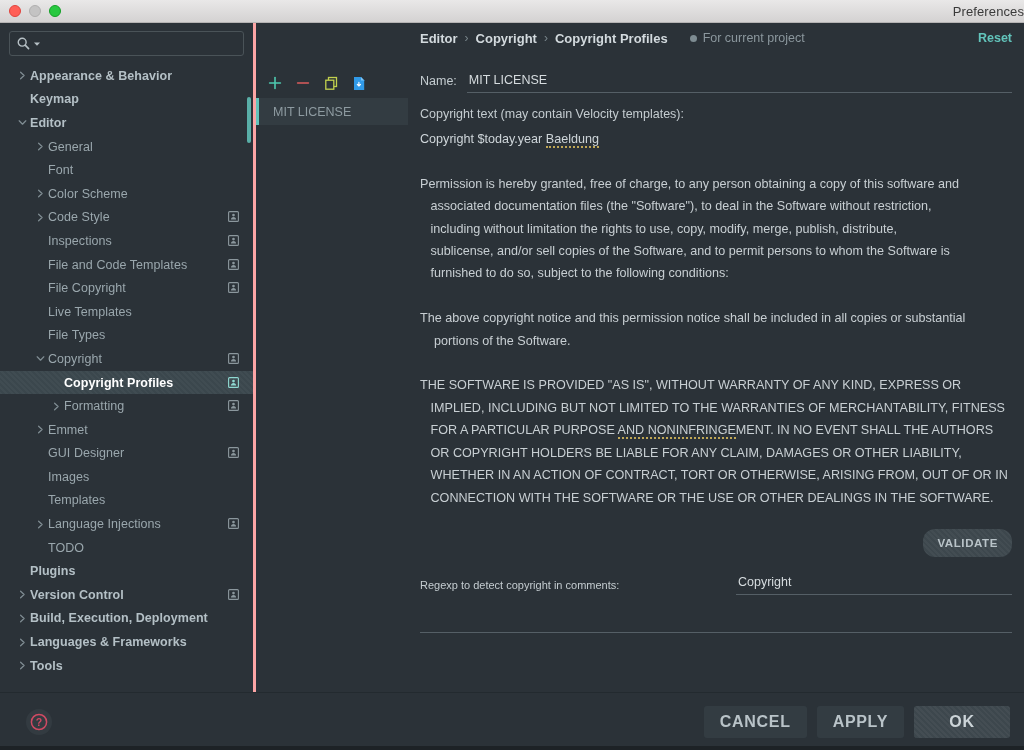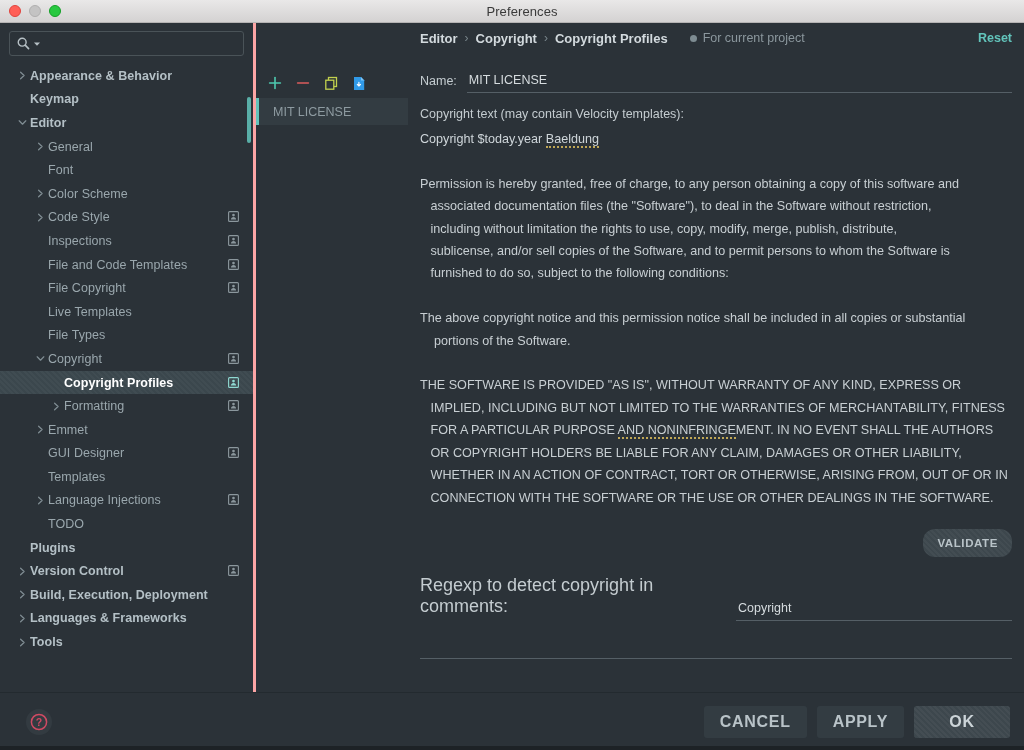--- a/index.html
+++ b/index.html
@@ -26,21 +26,21 @@
     border-bottom: 1px solid #b5b3b3;
     display: flex; align-items: center;
     position: relative;
   }
   .traffic { display: flex; gap: 8px; padding-left: 9px; align-items: center; }
   .tl { width: 12px; height: 12px; border-radius: 50%; }
   .tl-red { background: #ff5f57; border: 0.5px solid #e0443e; }
   .tl-yellow { background: #c4c3c3; border: 0.5px solid #b0afaf; }
   .tl-green { background: #28c840; border: 0.5px solid #13a026; }
   .win-title {
-    position: absolute; left: 0; right: 0; text-align: center;
+    position: absolute; left: 0; right: 0; text-align: right;
     font-size: 13px; color: #3a3a3a; letter-spacing: .1px;
     pointer-events: none;
     margin-left: 20px;
   }
 
   
   .body {
     flex: 1 1 auto;
     display: flex;
     min-height: 0;
@@ -223,21 +223,21 @@
     padding: 8px 14px;
     font-family: "Liberation Sans", sans-serif;
   }
 
   .field-row {
     display: flex; align-items: flex-end;
     margin-top: 18px;
     gap: 0;
   }
   .field-row .fr-label {
-    font-size: 18px; color: #c4ccd0;
+    font-size: 11px; color: #c4ccd0;
     width: 316px; flex: 0 0 316px;
     padding-bottom: 4px;
   }
   .field-row .fr-input {
     flex: 1 1 auto;
     border: 0; border-bottom: 1px solid #555f66;
     background: transparent; outline: none;
     color: #d6dcdf; font-size: 12.5px;
     font-family: "Liberation Sans", sans-serif;
     padding: 0 0 5px 2px;
@@ -449,20 +449,24 @@
             <span class="tw-label">Emmet</span>
           </div>
           <div class="tree-row lvl1">
             <span class="arrow"></span>
             <span class="tw-label">GUI Designer</span>
             <span class="badge"><svg width="11" height="11" viewBox="0 0 11 11">
                 <rect x="0.6" y="0.6" width="9.8" height="9.8" rx="1" fill="none" stroke="#8b979d" stroke-width="1.1"></rect>
                 <circle cx="5.5" cy="4.1" r="1.35" fill="#8b979d"></circle>
                 <path d="M2.9 8.6 c0-1.6 1.2-2.5 2.6-2.5 s2.6 0.9 2.6 2.5 Z" fill="#8b979d"></path>
               </svg></span>
+          </div>
+          <div class="tree-row lvl1">
+            <span class="arrow"></span>
+            <span class="tw-label">Images</span>
           </div>
           <div class="tree-row lvl1">
             <span class="arrow"></span>
             <span class="tw-label">Templates</span>
           </div>
           <div class="tree-row lvl1">
             <span class="arrow">
               <svg width="9" height="9" viewBox="0 0 9 9">
                 <path d="M2.6 1.2 L6.1 4.5 L2.6 7.8" fill="none" stroke="#7f8c92" stroke-width="1.25" stroke-linecap="round" stroke-linejoin="round"></path>
               </svg>

